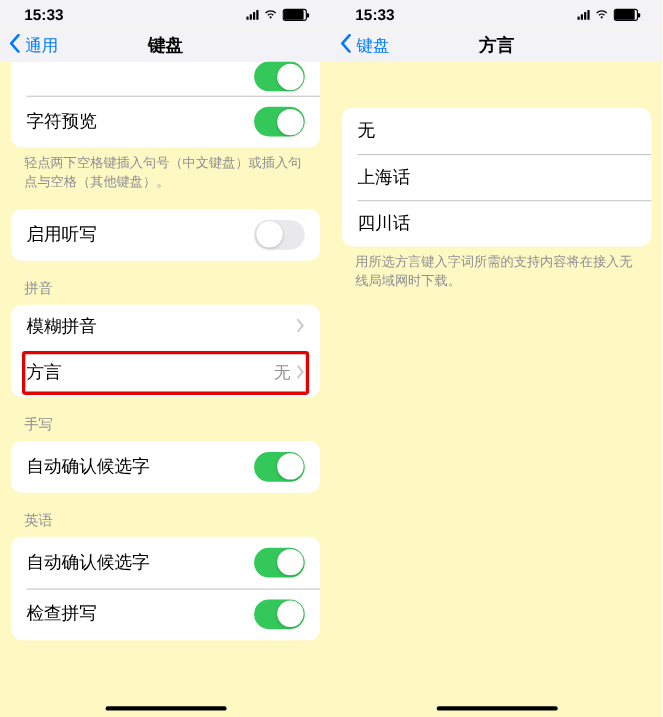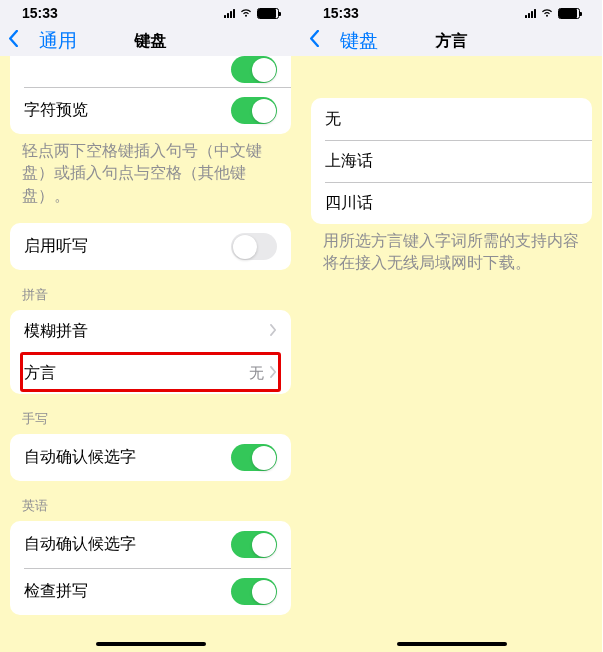--- a/index.html
+++ b/index.html
@@ -9,38 +9,38 @@
     .status-right { display: flex; align-items: center; gap: 4px; }
     .signal-dots { display: flex; gap: 1px; align-items: end; }
     .signal-dots span { width: 2px; background: #000; border-radius: 0.5px; display: inline-block; }
     .signal-dots .d1 { height: 3px; } .signal-dots .d2 { height: 5px; }
     .signal-dots .d3 { height: 7px; } .signal-dots .d4 { height: 9px; }
     .wifi-icon svg { width: 14px; height: 10px; }
     .battery { width: 22px; height: 11px; border: 1px solid #000; border-radius: 2.5px; position: relative; }
     .battery::after { content: ''; position: absolute; right: -3px; top: 3px; width: 2px; height: 4px; background: #000; border-radius: 0 1px 1px 0; }
     .battery-fill { width: 90%; height: 100%; background: #000; border-radius: 1px; }
     .nav-bar { height: 30px; display: flex; align-items: center; padding: 0 8px; background: #f2f2f7; position: relative; }
-    .nav-back { color: #007aff; font-size: 19px; display: flex; align-items: center; gap: 20px; z-index: 1; }
+    .nav-back { color: #007aff; font-size: 15px; display: flex; align-items: center; gap: 4px; z-index: 1; }
     .nav-back svg { width: 11px; height: 17px; }
     .nav-title { position: absolute; left: 50%; transform: translateX(-50%); font-size: 16px; font-weight: 600; color: #000; }
     .content { flex: 1; overflow-y: auto; }
     .group { background: #fff; margin: 0 10px 0 10px; border-radius: 10px; overflow: hidden; }
     .group-spaced { margin-top: 16px; }
     .row { display: flex; align-items: center; justify-content: space-between; padding: 10px 14px; min-height: 42px; position: relative; }
     .row + .row::before { content: ''; position: absolute; left: 14px; right: 0; top: 0; height: 0.5px; background: #c6c6c8; }
     .row-label { font-size: 16px; color: #000; }
     .row-value { font-size: 15px; color: #8e8e93; margin-left: auto; margin-right: 6px; }
     .chevron svg { width: 7px; height: 12px; }
     .toggle { width: 46px; height: 27px; border-radius: 14px; position: relative; }
     .toggle-on { background: #34c759; }
     .toggle-off { background: #e9e9eb; }
     .toggle-knob { width: 24px; height: 24px; background: #fff; border-radius: 50%; position: absolute; top: 1.5px; box-shadow: 0 1px 3px rgba(0,0,0,0.2); }
     .toggle-on .toggle-knob { right: 1.5px; }
     .toggle-off .toggle-knob { left: 1.5px; }
-    .footer-text { font-size: 16px; color: #8e8e93; padding: 6px 22px 0 22px; line-height: 1.4; }
+    .footer-text { font-size: 12px; color: #8e8e93; padding: 6px 22px 0 22px; line-height: 1.4; }
     .link-text { font-size: 13px; color: #007aff; padding: 8px 22px 0 22px; }
     .section-header { font-size: 13px; color: #8e8e93; padding: 16px 22px 6px 22px; }
     .highlight { border: 3px solid #e50000; border-radius: 3px; position: absolute; pointer-events: none; z-index: 10; }
     .h1 { left: 10px; right: 10px; top: 0; height: 40px; }
     .h1-wrapper, .h2-wrapper { position: relative; }
     .h2 { left: 10px; right: 10px; top: -1px; height: 42px; }
     .check { color: #007aff; }
     .check svg { width: 15px; height: 14px; }
     .home-indicator { position: absolute; bottom: 6px; left: 50%; transform: translateX(-50%); width: 110px; height: 4px; background: #000; border-radius: 2.5px; }
     .partial-top .group { border-top-left-radius: 0; border-top-right-radius: 0; }

